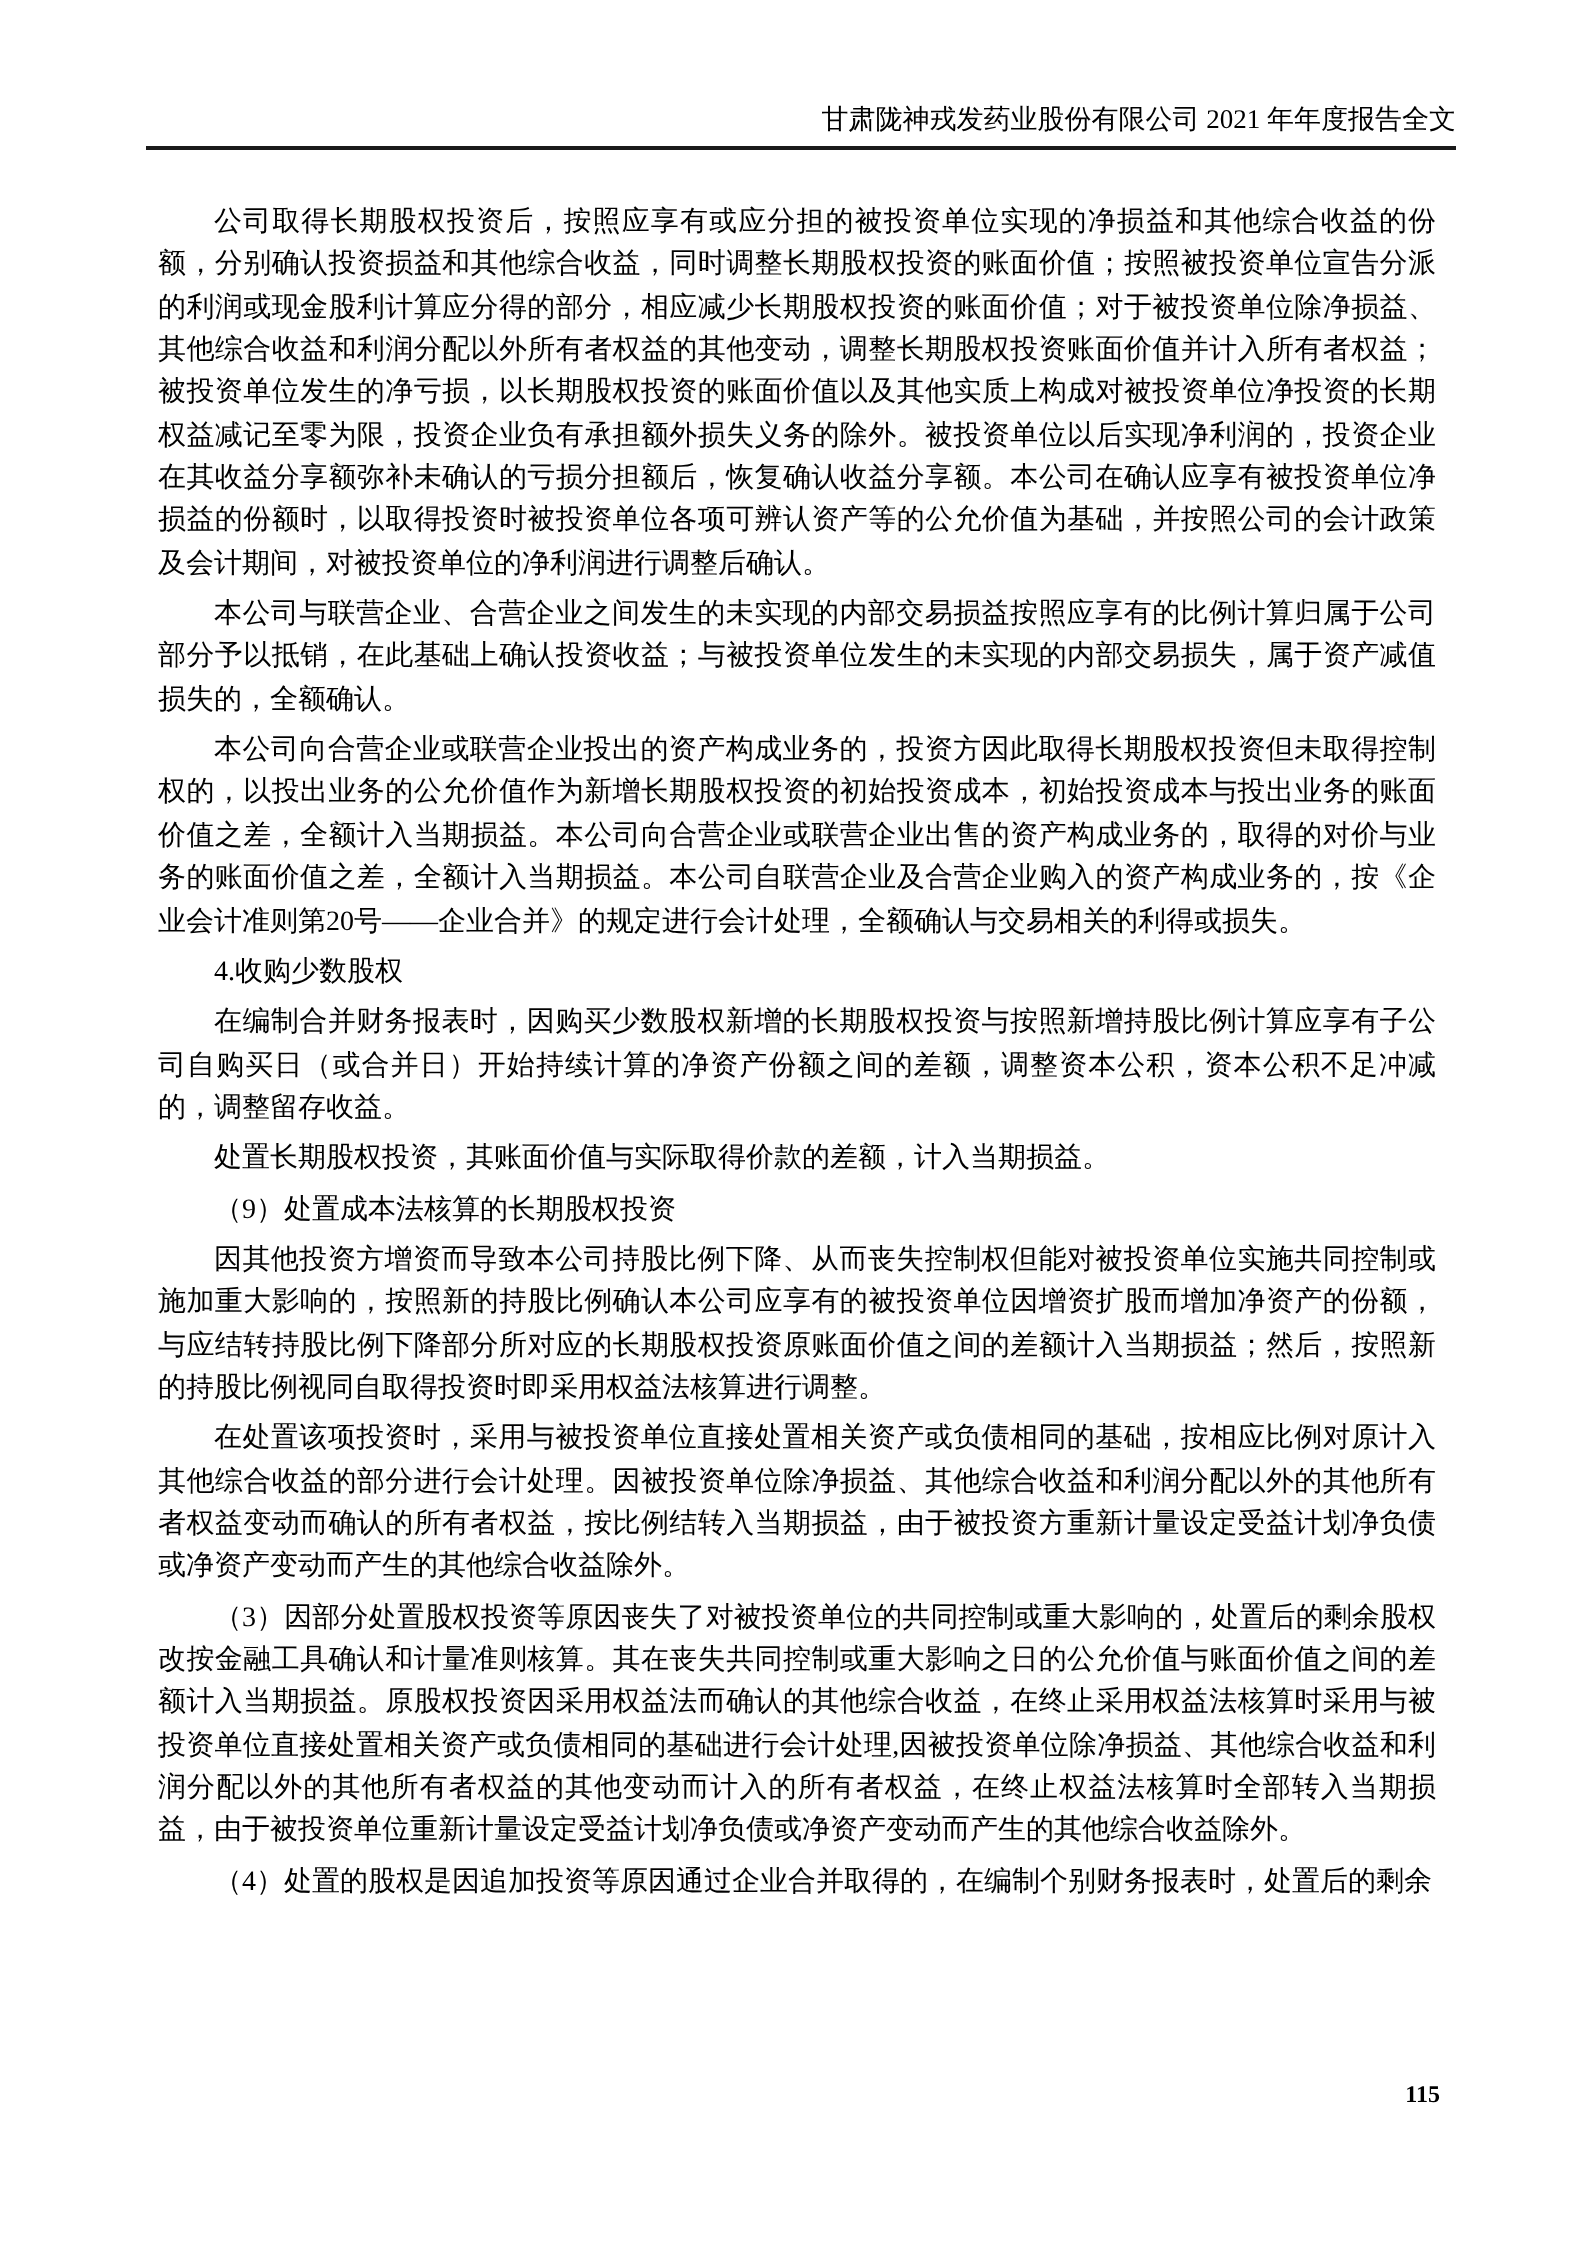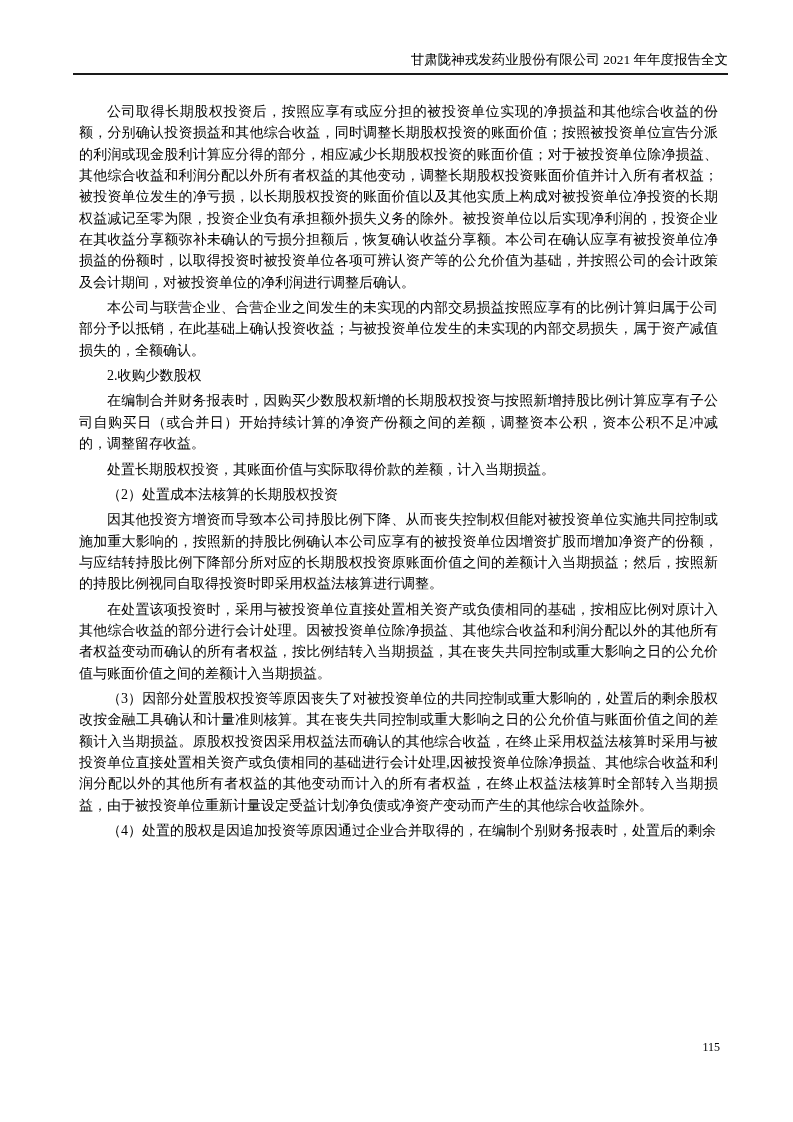--- a/index.html
+++ b/index.html
@@ -42,39 +42,41 @@
     margin: 4px;
     padding: 0;
     text-indent: 2em;
   }
   .page-number {
     position: absolute;
     top: 1040px;
     right: 73px;
     font-size: 12px;
     line-height: 14px;
+    font-weight: bold;
   }
 </style>
 </head>
 <body>
 
 <div class="page">
 
   <div class="page-header">
     <span>甘肃陇神戎发药业股份有限公司 2021 年年度报告全文</span>
   </div>
 
   <div class="document-body">
     <p>公司取得长期股权投资后，按照应享有或应分担的被投资单位实现的净损益和其他综合收益的份额，分别确认投资损益和其他综合收益，同时调整长期股权投资的账面价值；按照被投资单位宣告分派的利润或现金股利计算应分得的部分，相应减少长期股权投资的账面价值；对于被投资单位除净损益、其他综合收益和利润分配以外所有者权益的其他变动，调整长期股权投资账面价值并计入所有者权益；被投资单位发生的净亏损，以长期股权投资的账面价值以及其他实质上构成对被投资单位净投资的长期权益减记至零为限，投资企业负有承担额外损失义务的除外。被投资单位以后实现净利润的，投资企业在其收益分享额弥补未确认的亏损分担额后，恢复确认收益分享额。本公司在确认应享有被投资单位净损益的份额时，以取得投资时被投资单位各项可辨认资产等的公允价值为基础，并按照公司的会计政策及会计期间，对被投资单位的净利润进行调整后确认。</p>
     <p>本公司与联营企业、合营企业之间发生的未实现的内部交易损益按照应享有的比例计算归属于公司部分予以抵销，在此基础上确认投资收益；与被投资单位发生的未实现的内部交易损失，属于资产减值损失的，全额确认。</p>
-    <p>2.收购少数股权</p>
+    <p>本公司向合营企业或联营企业投出的资产构成业务的，投资方因此取得长期股权投资但未取得控制权的，以投出业务的公允价值作为新增长期股权投资的初始投资成本，初始投资成本与投出业务的账面价值之差，全额计入当期损益。本公司向合营企业或联营企业出售的资产构成业务的，取得的对价与业务的账面价值之差，全额计入当期损益。本公司自联营企业及合营企业购入的资产构成业务的，按《企业会计准则第20号——企业合并》的规定进行会计处理，全额确认与交易相关的利得或损失。</p>
+    <p>4.收购少数股权</p>
     <p>在编制合并财务报表时，因购买少数股权新增的长期股权投资与按照新增持股比例计算应享有子公司自购买日（或合并日）开始持续计算的净资产份额之间的差额，调整资本公积，资本公积不足冲减的，调整留存收益。</p>
     <p>处置长期股权投资，其账面价值与实际取得价款的差额，计入当期损益。</p>
-    <p>（2）处置成本法核算的长期股权投资</p>
+    <p>（9）处置成本法核算的长期股权投资</p>
     <p>因其他投资方增资而导致本公司持股比例下降、从而丧失控制权但能对被投资单位实施共同控制或施加重大影响的，按照新的持股比例确认本公司应享有的被投资单位因增资扩股而增加净资产的份额，与应结转持股比例下降部分所对应的长期股权投资原账面价值之间的差额计入当期损益；然后，按照新的持股比例视同自取得投资时即采用权益法核算进行调整。</p>
-    <p>在处置该项投资时，采用与被投资单位直接处置相关资产或负债相同的基础，按相应比例对原计入其他综合收益的部分进行会计处理。因被投资单位除净损益、其他综合收益和利润分配以外的其他所有者权益变动而确认的所有者权益，按比例结转入当期损益，其在丧失共同控制或重大影响之日的公允价值与账面价值之间的差额计入当期损益。</p>
+    <p>在处置该项投资时，采用与被投资单位直接处置相关资产或负债相同的基础，按相应比例对原计入其他综合收益的部分进行会计处理。因被投资单位除净损益、其他综合收益和利润分配以外的其他所有者权益变动而确认的所有者权益，按比例结转入当期损益，由于被投资方重新计量设定受益计划净负债或净资产变动而产生的其他综合收益除外。</p>
     <p>（3）因部分处置股权投资等原因丧失了对被投资单位的共同控制或重大影响的，处置后的剩余股权改按金融工具确认和计量准则核算。其在丧失共同控制或重大影响之日的公允价值与账面价值之间的差额计入当期损益。原股权投资因采用权益法而确认的其他综合收益，在终止采用权益法核算时采用与被投资单位直接处置相关资产或负债相同的基础进行会计处理,因被投资单位除净损益、其他综合收益和利润分配以外的其他所有者权益的其他变动而计入的所有者权益，在终止权益法核算时全部转入当期损益，由于被投资单位重新计量设定受益计划净负债或净资产变动而产生的其他综合收益除外。</p>
     <p>（4）处置的股权是因追加投资等原因通过企业合并取得的，在编制个别财务报表时，处置后的剩余</p>
   </div>
 
   <div class="page-number">115</div>
 
 </div>
 
 </body></html>

